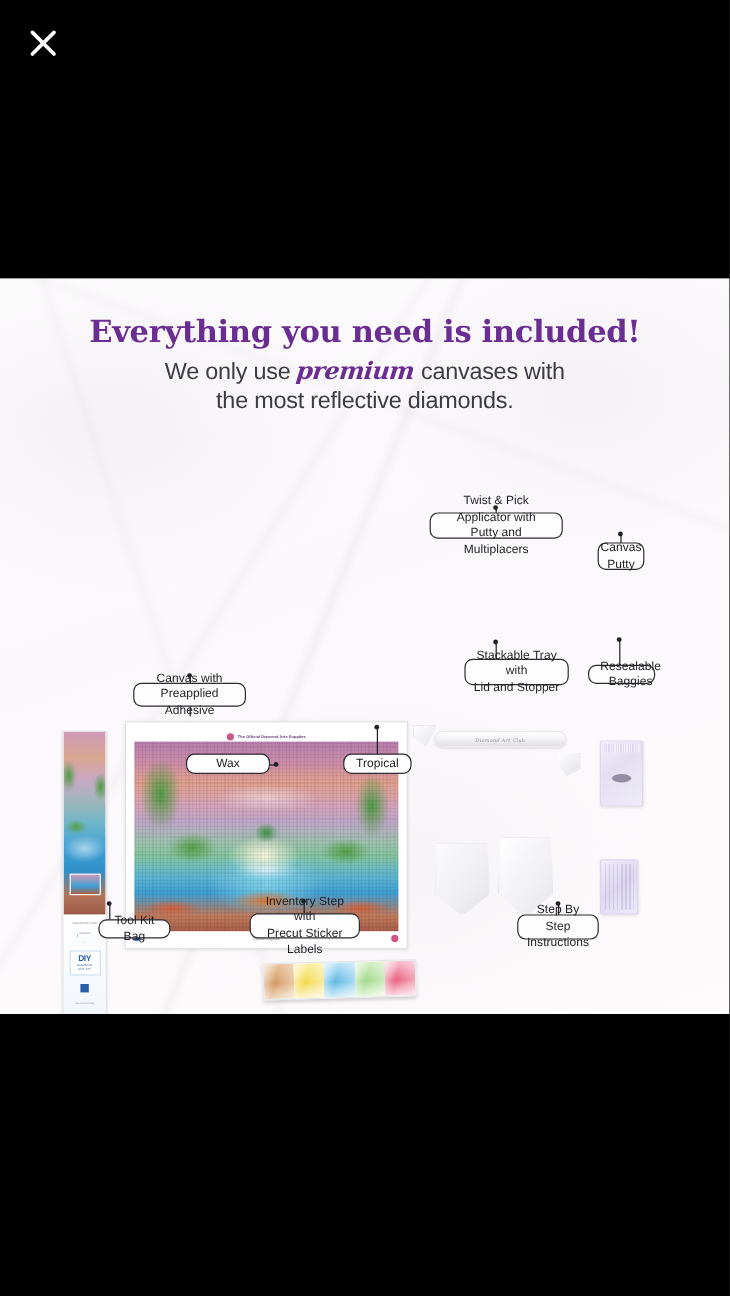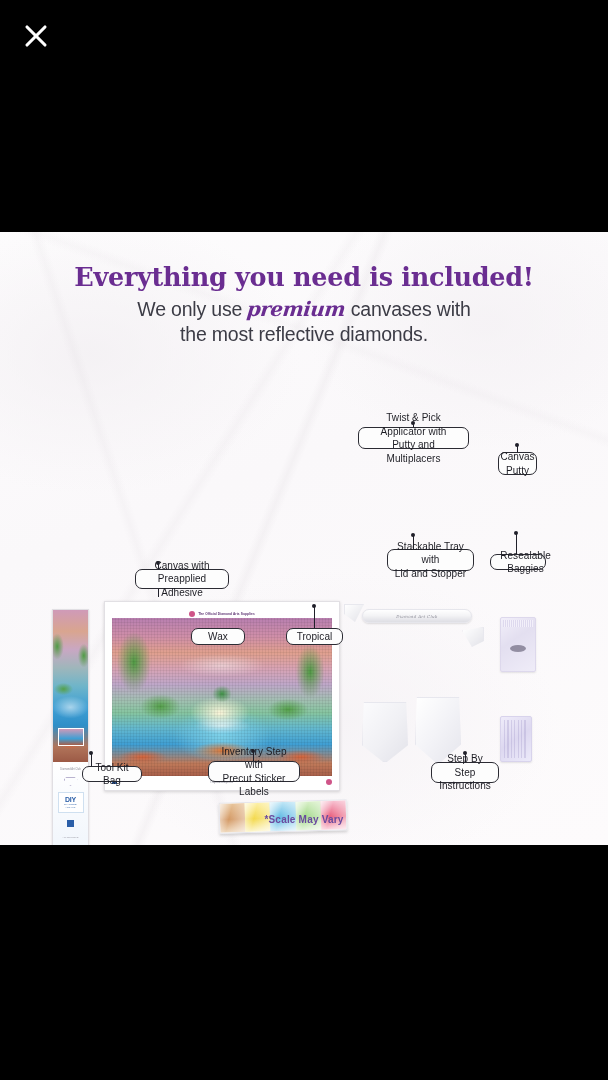--- a/index.html
+++ b/index.html
@@ -387,21 +387,21 @@
     <div class="prod" id="diamonds-pack">
       <div class="cell c1"></div>
       <div class="cell c2"></div>
       <div class="cell c3"></div>
       <div class="cell c4"></div>
       <div class="cell c5"></div>
     </div>
 
     <div class="leader" style="left:158px;top:330px;width:1.3px;height:35px;"></div>
     <div class="leader-dot" style="left:156px;top:329px;"></div>
-    <div class="callout" style="left:111px;top:337px;width:94px;height:20px;margin-left:24px;">Canvas with
+    <div class="callout" style="left:111px;top:337px;width:94px;height:20px;">Canvas with
 Preapplied Adhesive</div>
 
     <div class="leader" style="left:413px;top:190px;width:1.3px;height:17px;"></div>
     <div class="leader-dot" style="left:411px;top:189px;"></div>
     <div class="callout" style="left:358px;top:195px;width:111px;height:22px;">Twist &amp; Pick Applicator with
 Putty and Multiplacers</div>
 
     <div class="leader" style="left:517px;top:212px;width:1.3px;height:18px;"></div>
     <div class="leader-dot" style="left:515px;top:211px;"></div>
     <div class="callout" style="left:498px;top:220px;width:39px;height:23px;">Canvas
@@ -412,36 +412,35 @@
     <div class="callout" style="left:370px;top:317px;width:87px;height:22px;margin-left:17px;">Stackable Tray with
 Lid and Stopper</div>
 
     <div class="leader" style="left:516px;top:300px;width:1.3px;height:32px;"></div>
     <div class="leader-dot" style="left:514px;top:299px;"></div>
     <div class="callout" style="left:490px;top:322px;width:56px;height:16px;padding-left:20px;">Resealable
 Baggies</div>
 
     <div class="leader" style="left:207px;top:405px;width:23px;height:1.3px;"></div>
     <div class="leader-dot" style="left:228px;top:403px;"></div>
-    <div class="callout" style="left:155px;top:396px;width:54px;height:17px;margin-left:36px;">Wax</div>
+    <div class="callout" style="left:155px;top:396px;width:70px;height:17px;">Wax</div>
 
     <div class="leader" style="left:314px;top:373px;width:1.3px;height:27px;"></div>
     <div class="leader-dot" style="left:312px;top:372px;"></div>
     <div class="callout" style="left:286px;top:396px;width:57px;height:17px;">Tropical</div>
 
     <div class="leader" style="left:91px;top:520px;width:1.3px;height:18px;"></div>
     <div class="leader-dot" style="left:89px;top:519px;"></div>
     <div class="callout" style="left:62px;top:534px;width:60px;height:16px;margin-left:20px;">Tool Kit Bag</div>
 
     <div class="leader" style="left:253px;top:518px;width:1.3px;height:18px;"></div>
     <div class="leader-dot" style="left:251px;top:517px;"></div>
     <div class="callout" style="left:208px;top:529px;width:92px;height:21px;">Inventory Step with
 Precut Sticker Labels</div>
 
     <div class="leader" style="left:465px;top:520px;width:1.3px;height:17px;"></div>
     <div class="leader-dot" style="left:463px;top:519px;"></div>
     <div class="callout" style="left:431px;top:530px;width:68px;height:21px;">Step By Step
 Instructions</div>
 
-    <div id="scale-note">*Scale May Vary</div>
 
   </div>
 </div>
 
 </body></html>

